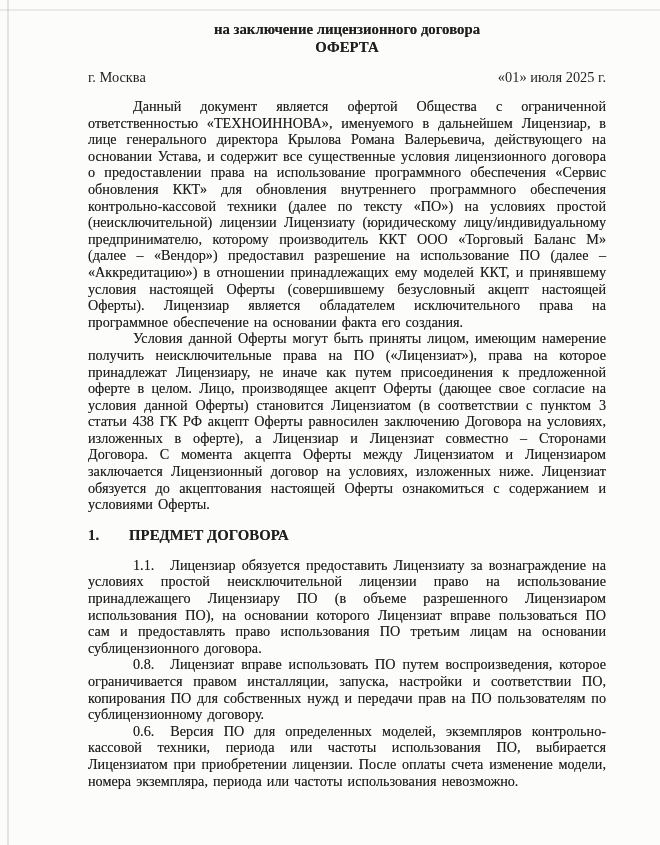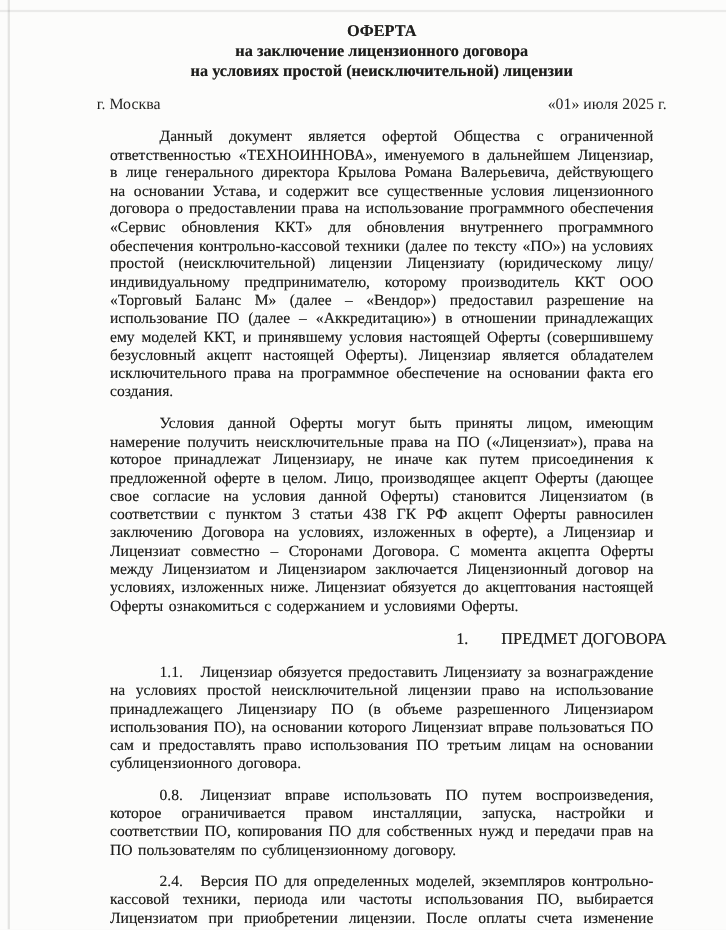--- a/index.html
+++ b/index.html
@@ -34,62 +34,61 @@
     line-height: 18px;
     text-shadow: 0 0 0.4px rgba(20,20,20,0.6);
   }
   .place-date {
     display: flex; justify-content: space-between; align-items: baseline;
     font-size: 14.4px; line-height: 17px;
     margin: 13px 0 12px 0;
   }
   .body-text { font-size: 14.2px; }
   .para {
-    margin: 12px;
+    margin: 0;
     text-align: justify;
     text-indent: 45px;
     line-height: 16.6px;
     word-spacing: 1.5px;
     text-shadow: 0 0 0.35px rgba(25,25,25,0.55);
   }
   .section-heading {
-    text-align: right;
-    font-weight: normal;
+    text-align: left;
+    font-weight: bold;
     font-size: 14.8px;
     line-height: 18px;
     margin: 13px 0 13px 0;
     text-shadow: 0 0 0.4px rgba(20,20,20,0.6);
   }
   .section-heading .sec-num { margin-right: 30px; }
   .clause-num { padding-right: 16px; }
 </style>
 </head>
 <body>
 
 <div class="page">
   <div class="scan-edge-left"></div>
   <div class="scan-edge-top"></div>
 
   <div class="title-block">
+    <div class="title-line">на заключение лицензионного договора</div>
     <div class="title-line">ОФЕРТА</div>
-    <div class="title-line">на заключение лицензионного договора</div>
-    <div class="title-line">на условиях простой (неисключительной) лицензии</div>
   </div>
 
   <div class="place-date">
     <span>г. Москва</span>
     <span>«01» июля 2025 г.</span>
   </div>
 
   <div class="body-text">
     <p class="para">Данный документ является офертой Общества с ограниченной ответственностью «ТЕХНОИННОВА», именуемого в дальнейшем Лицензиар, в лице генерального директора Крылова Романа Валерьевича, действующего на основании Устава, и содержит все существенные условия лицензионного договора о предоставлении права на использование программного обеспечения «Сервис обновления ККТ» для обновления внутреннего программного обеспечения контрольно-кассовой техники (далее по тексту «ПО») на условиях простой (неисключительной) лицензии Лицензиату (юридическому лицу/индивидуальному предпринимателю, которому производитель ККТ ООО «Торговый Баланс М» (далее – «Вендор») предоставил разрешение на использование ПО (далее – «Аккредитацию») в отношении принадлежащих ему моделей ККТ, и принявшему условия настоящей Оферты (совершившему безусловный акцепт настоящей Оферты). Лицензиар является обладателем исключительного права на программное обеспечение на основании факта его создания.</p>
     <p class="para">Условия данной Оферты могут быть приняты лицом, имеющим намерение получить неисключительные права на ПО («Лицензиат»), права на которое принадлежат Лицензиару, не иначе как путем присоединения к предложенной оферте в целом. Лицо, производящее акцепт Оферты (дающее свое согласие на условия данной Оферты) становится Лицензиатом (в соответствии с пунктом 3 статьи 438 ГК РФ акцепт Оферты равносилен заключению Договора на условиях, изложенных в оферте), а Лицензиар и Лицензиат совместно – Сторонами Договора. С момента акцепта Оферты между Лицензиатом и Лицензиаром заключается Лицензионный договор на условиях, изложенных ниже. Лицензиат обязуется до акцептования настоящей Оферты ознакомиться с содержанием и условиями Оферты.</p>
 
     <div class="section-heading">
       <span class="sec-num">1.</span><span>ПРЕДМЕТ ДОГОВОРА</span>
     </div>
 
     <p class="para"><span class="clause-num">1.1.</span><span>Лицензиар обязуется предоставить Лицензиату за вознаграждение на условиях простой неисключительной лицензии право на использование принадлежащего Лицензиару ПО (в объеме разрешенного Лицензиаром использования ПО), на основании которого Лицензиат вправе пользоваться ПО сам и предоставлять право использования ПО третьим лицам на основании сублицензионного договора.</span></p>
     <p class="para"><span class="clause-num">0.8.</span><span>Лицензиат вправе использовать ПО путем воспроизведения, которое ограничивается правом инсталляции, запуска, настройки и соответствии ПО, копирования ПО для собственных нужд и передачи прав на ПО пользователям по сублицензионному договору.</span></p>
-    <p class="para"><span class="clause-num">2.4.</span><span>Версия ПО для определенных моделей, экземпляров контрольно-кассовой техники, периода или частоты использования ПО, выбирается Лицензиатом при приобретении лицензии. После оплаты счета изменение модели, номера экземпляра, периода или частоты использования невозможно.</span></p>
+    <p class="para"><span class="clause-num">0.6.</span><span>Версия ПО для определенных моделей, экземпляров контрольно-кассовой техники, периода или частоты использования ПО, выбирается Лицензиатом при приобретении лицензии. После оплаты счета изменение модели, номера экземпляра, периода или частоты использования невозможно.</span></p>
 
   </div>
 </div>
 
 </body></html>

